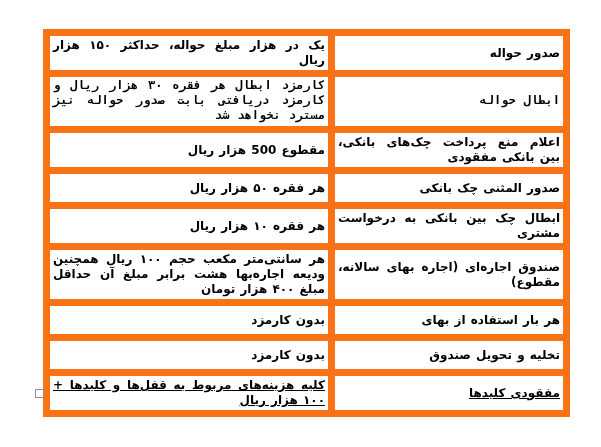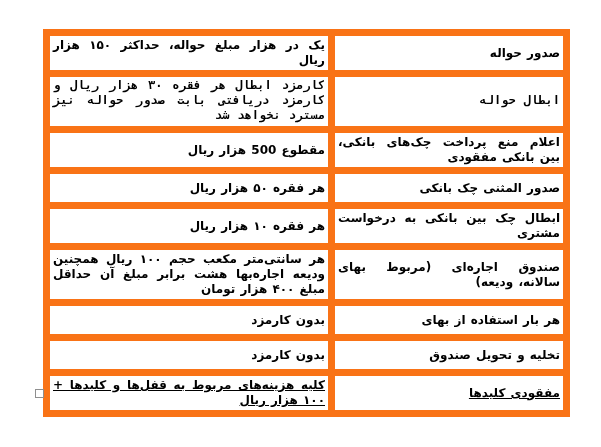--- a/index.html
+++ b/index.html
@@ -71,21 +71,21 @@
         </tr>
         <tr style="height: 35px;">
           <td class="service-col">صدور المثنی چک بانکی</td>
           <td class="fee-col">هر فقره ۵۰ هزار ریال</td>
         </tr>
         <tr style="height: 35px;">
           <td class="service-col">ابطال چک بین بانکی به درخواست مشتری</td>
           <td class="fee-col">هر فقره ۱۰ هزار ریال</td>
         </tr>
         <tr style="height: 43px;">
-          <td class="service-col">صندوق اجاره‌ای (مربوط بهای سالانه، ودیعه)</td>
+          <td class="service-col">صندوق اجاره‌ای (اجاره بهای سالانه، مقطوع)</td>
           <td class="fee-col">هر سانتی‌متر مکعب حجم ۱۰۰ ریال همچنین ودیعه اجاره‌بها هشت برابر مبلغ آن حداقل مبلغ ۴۰۰ هزار تومان</td>
         </tr>
         <tr style="height: 35px;">
           <td class="service-col">هر بار استفاده از بهای</td>
           <td class="fee-col">بدون کارمزد</td>
         </tr>
         <tr style="height: 35px;">
           <td class="service-col">تخلیه و تحویل صندوق</td>
           <td class="fee-col">بدون کارمزد</td>
         </tr>

